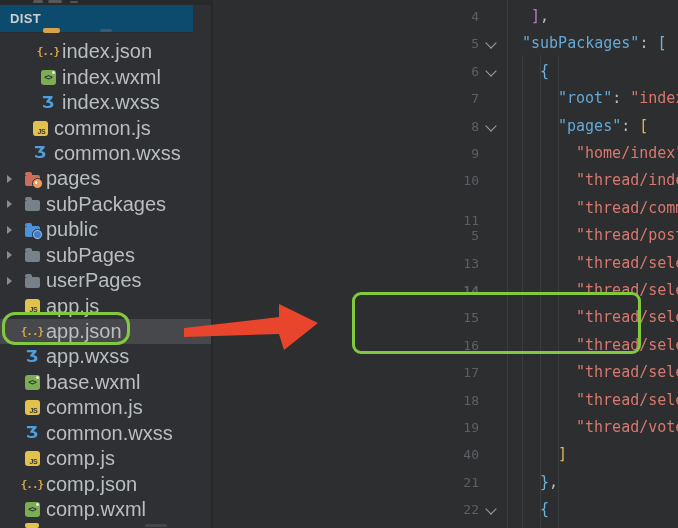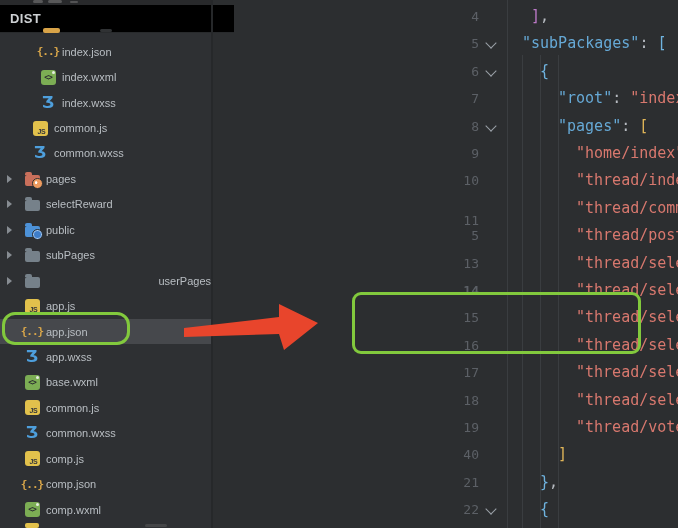--- a/index.html
+++ b/index.html
@@ -2,29 +2,29 @@
 <html><head>
 <meta charset="utf-8">
 <style>
   html,body{margin:0;padding:0;background:#1f2022;}
   .app{position:relative;width:678px;height:528px;overflow:hidden;
        background:#2C2E30;font-family:"Liberation Sans",sans-serif;}
 
   
   .tree-panel{position:absolute;left:0;top:0;width:211px;height:528px;background:#2E3033;}
   .panel-topstrip{position:absolute;left:0;top:0;width:211px;height:5px;background:#28292B;}
-  .panel-header{position:absolute;left:0;top:5px;width:234px;height:27px;background:#000000;
+  .panel-header{position:absolute;left:0;top:5px;width:193px;height:27px;background:#0c4a6e;
                 border-bottom:1px solid #282A2C;display:flex;align-items:center;}
   .panel-header .title{color:#CDD0D3;font-size:13px;font-weight:bold;letter-spacing:.4px;padding-left:10px;}
   .panel-sep{position:absolute;left:211px;top:0;width:2px;height:528px;background:#26282A;}
 
   .tree-rows{position:absolute;left:0;top:39px;width:211px;}
   .tree-row{position:relative;height:25.45px;display:flex;align-items:center;box-sizing:border-box;}
   .tree-row.selected{background:#46484C;}
-  .tree-row .label{color:#B9BEC3;font-size:11px;margin-left:6px;white-space:nowrap;}
+  .tree-row .label{color:#B9BEC3;font-size:20px;margin-left:6px;white-space:nowrap;}
   .tri{position:absolute;left:7px;top:50%;transform:translateY(-50%);width:0;height:0;
        border-left:5px solid #878C92;border-top:4px solid transparent;border-bottom:4px solid transparent;}
 
   .ic{width:16px;height:16px;position:relative;flex:none;display:flex;align-items:center;justify-content:center;}
   .ic-json{color:#D9A64A;font-family:"DejaVu Sans Mono",monospace;font-weight:bold;font-size:11px;letter-spacing:-1px;}
   .jsbox{width:15px;height:15px;background:#E2C14C;border-radius:3px;position:relative;}
   .jstxt{position:absolute;right:2px;bottom:1px;font-size:7px;font-weight:bold;color:#34373B;
          font-family:"Liberation Sans",sans-serif;letter-spacing:-.3px;}
   .ic-wxss{color:#4E9FDD;font-family:"DejaVu Sans",sans-serif;font-weight:bold;font-size:16px;line-height:16px;}
   .wxbox{width:15px;height:15px;background:#7CAD54;border-radius:3px;position:relative;
@@ -165,38 +165,38 @@
             <span class="folder f-red"></span>
             <span class="bdg bdg-pages"></span>
           </span>
           <span class="label">pages</span>
         </div>
         <div class="tree-row" style="padding-left: 24px;">
           <span class="tri"></span>
           <span class="ic">
             <span class="folder f-gray"></span>
           </span>
-          <span class="label">selectReward</span>
+          <span class="label">subPackages</span>
         </div>
         <div class="tree-row" style="padding-left: 24px;">
           <span class="tri"></span>
           <span class="ic">
             <span class="folder f-blue"></span>
             <span class="bdg bdg-globe"></span>
           </span>
           <span class="label">public</span>
         </div>
         <div class="tree-row" style="padding-left: 24px;">
           <span class="tri"></span>
           <span class="ic">
             <span class="folder f-gray"></span>
           </span>
           <span class="label">subPages</span>
         </div>
-        <div class="tree-row" style="padding-left: 24px; justify-content: space-between;">
+        <div class="tree-row" style="padding-left: 24px;">
           <span class="tri"></span>
           <span class="ic">
             <span class="folder f-gray"></span>
           </span>
           <span class="label">userPages</span>
         </div>
         <div class="tree-row" style="padding-left: 24px;">
           <span class="ic">
             <span class="jsbox">
               <span class="jstxt">JS</span>

